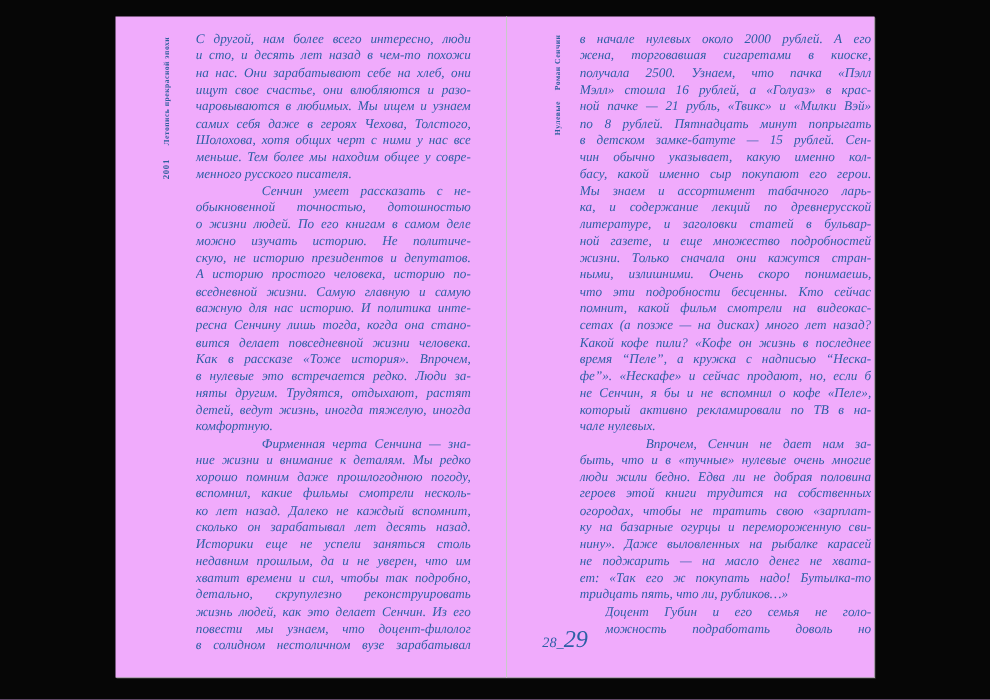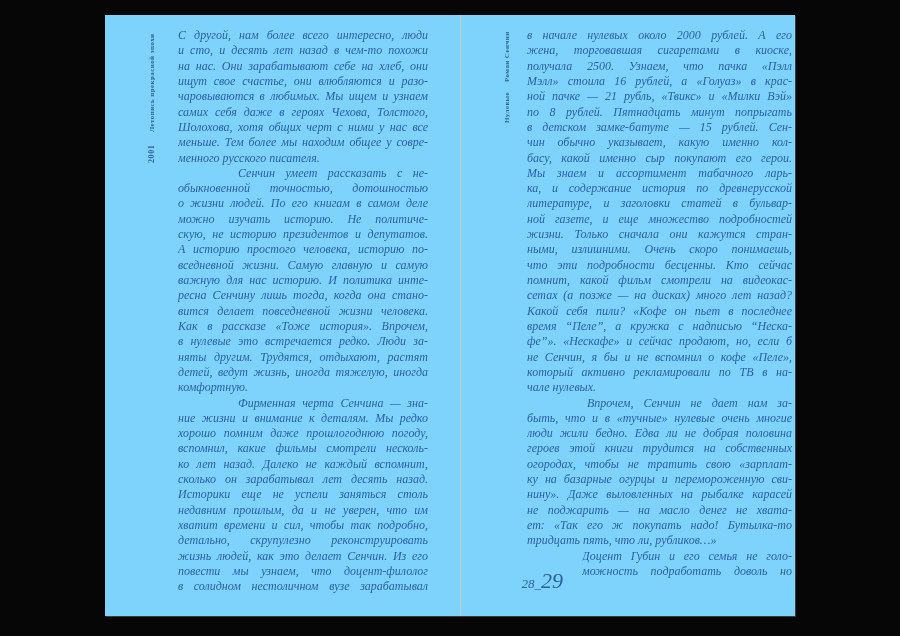--- a/index.html
+++ b/index.html
@@ -3,57 +3,57 @@
 <meta charset="utf-8">
 <style>
   html,body{margin:0;padding:0;}
   body{
     width:900px;height:636px;position:relative;
     background:#060606;overflow:hidden;
     font-family:"Liberation Serif","DejaVu Serif",serif;
   }
   .paper{
     position:absolute;left:105px;top:15px;width:690px;height:601px;
-    background:#7dd3fc;
+    background:#f0abfc;
     box-shadow:inset 0 0 1px #c4c4c4, 1px 1px 0 #3a3a3a;
   }
   .gutter{
     position:absolute;left:355px;top:0;width:1px;height:601px;
     background:#c9c9c9;
   }
   .col{
     position:absolute;top:13px;
     color:#2d5fa6;
     font-style:italic;font-size:12px;line-height:15.32px;
   }
   .col-left{left:73px;width:250px;}
   .col-right{left:422px;width:265px;font-style:italic;}
   .line{
     text-align:justify;text-align-last:justify;text-justify:inter-word;
     height:15.32px;overflow:hidden;
   }
   .line.end{text-align-last:left;}
   .line.ind{text-indent:60px;}
-  .line.sh{margin-left:55px;}
+  .line.sh{margin-left:23px;}
   .vlabel{
     position:absolute;
     transform:rotate(-90deg);transform-origin:0 0;
     white-space:nowrap;
     color:#2f5f9e;font-weight:bold;font-style:normal;
     font-size:7px;line-height:10px;letter-spacing:0.4px;
   }
   .vlabel.year{font-size:8px;letter-spacing:0.6px;}
   .lbl-title{left:42px;top:117px;}
   .lbl-year{left:42px;top:148px;}
   .lbl-author{left:397px;top:67px;}
   .lbl-rubric{left:397px;top:108px;}
   .pagenum{
     position:absolute;left:388px;top:553px;width:70px;
     color:#2d5fa6;font-style:italic;
-    display:flex;align-items:baseline;justify-content:flex-end;
+    display:flex;align-items:baseline;justify-content:flex-start;
   }
   .pagenum .small{font-size:13px;}
   .pagenum .large{font-size:22px;font-weight:normal;}
 </style>
 </head>
 <body>
 
 <div class="paper">
 
   <div class="gutter"></div>
@@ -108,29 +108,29 @@
       <div class="line">в начале нулевых около 2000 рублей. А его</div>
       <div class="line">жена, торговавшая сигаретами в киоске,</div>
       <div class="line">получала 2500. Узнаем, что пачка «Пэлл</div>
       <div class="line">Мэлл» стоила 16 рублей, а «Голуаз» в крас-</div>
       <div class="line">ной пачке — 21 рубль, «Твикс» и «Милки Вэй»</div>
       <div class="line">по 8 рублей. Пятнадцать минут попрыгать</div>
       <div class="line">в детском замке-батуте — 15 рублей. Сен-</div>
       <div class="line">чин обычно указывает, какую именно кол-</div>
       <div class="line">басу, какой именно сыр покупают его герои.</div>
       <div class="line">Мы знаем и ассортимент табачного ларь-</div>
-      <div class="line">ка, и содержание история по древнерусской</div>
+      <div class="line">ка, и содержание лекций по древнерусской</div>
       <div class="line">литературе, и заголовки статей в бульвар-</div>
       <div class="line">ной газете, и еще множество подробностей</div>
       <div class="line">жизни. Только сначала они кажутся стран-</div>
       <div class="line">ными, излишними. Очень скоро понимаешь,</div>
       <div class="line">что эти подробности бесценны. Кто сейчас</div>
       <div class="line">помнит, какой фильм смотрели на видеокас-</div>
       <div class="line">сетах (а позже — на дисках) много лет назад?</div>
-      <div class="line">Какой себя пили? «Кофе он пьет в последнее</div>
+      <div class="line">Какой кофе пили? «Кофе он жизнь в последнее</div>
       <div class="line">время “Пеле”, а кружка с надписью “Неска-</div>
       <div class="line">фе”». «Нескафе» и сейчас продают, но, если б</div>
       <div class="line">не Сенчин, я бы и не вспомнил о кофе «Пеле»,</div>
       <div class="line">который активно рекламировали по ТВ в на-</div>
       <div class="line end">чале нулевых.</div>
       <div class="line ind">Впрочем, Сенчин не дает нам за-</div>
       <div class="line">быть, что и в «тучные» нулевые очень многие</div>
       <div class="line">люди жили бедно. Едва ли не добрая половина</div>
       <div class="line">героев этой книги трудится на собственных</div>
       <div class="line">огородах, чтобы не тратить свою «зарплат-</div>

